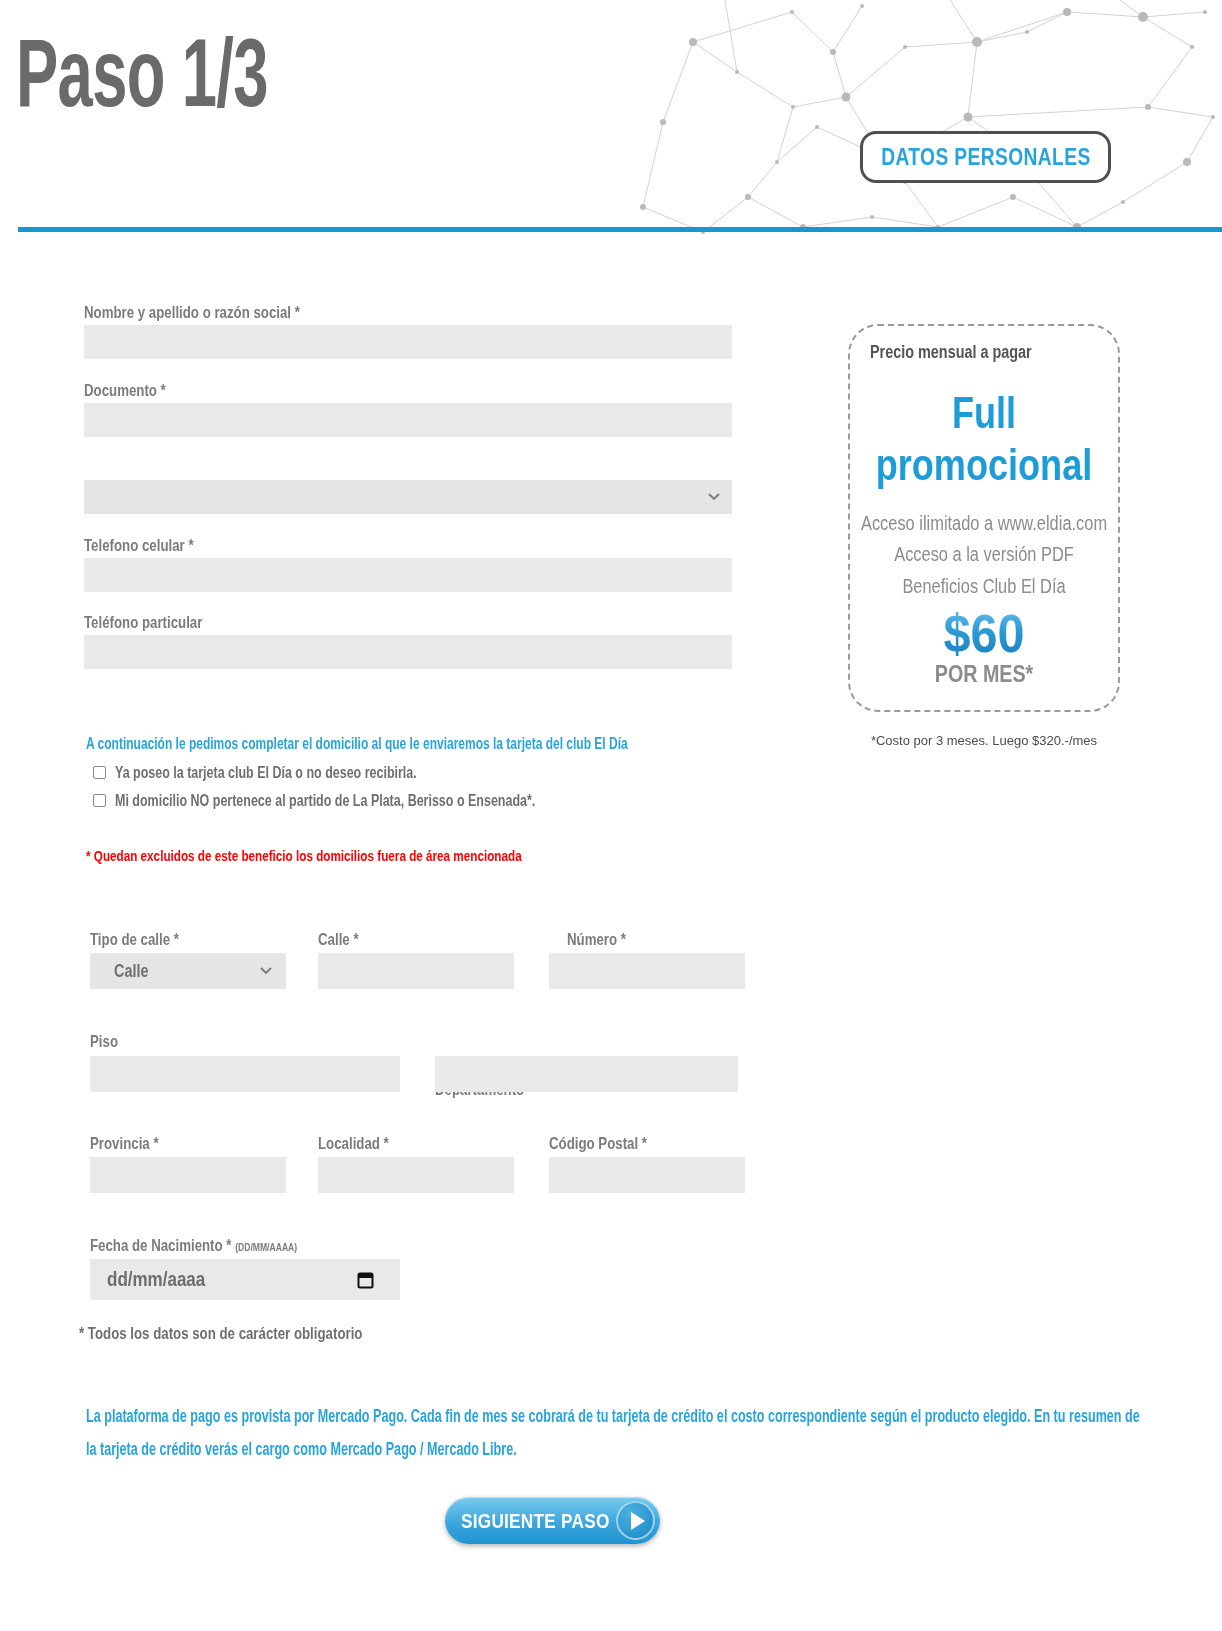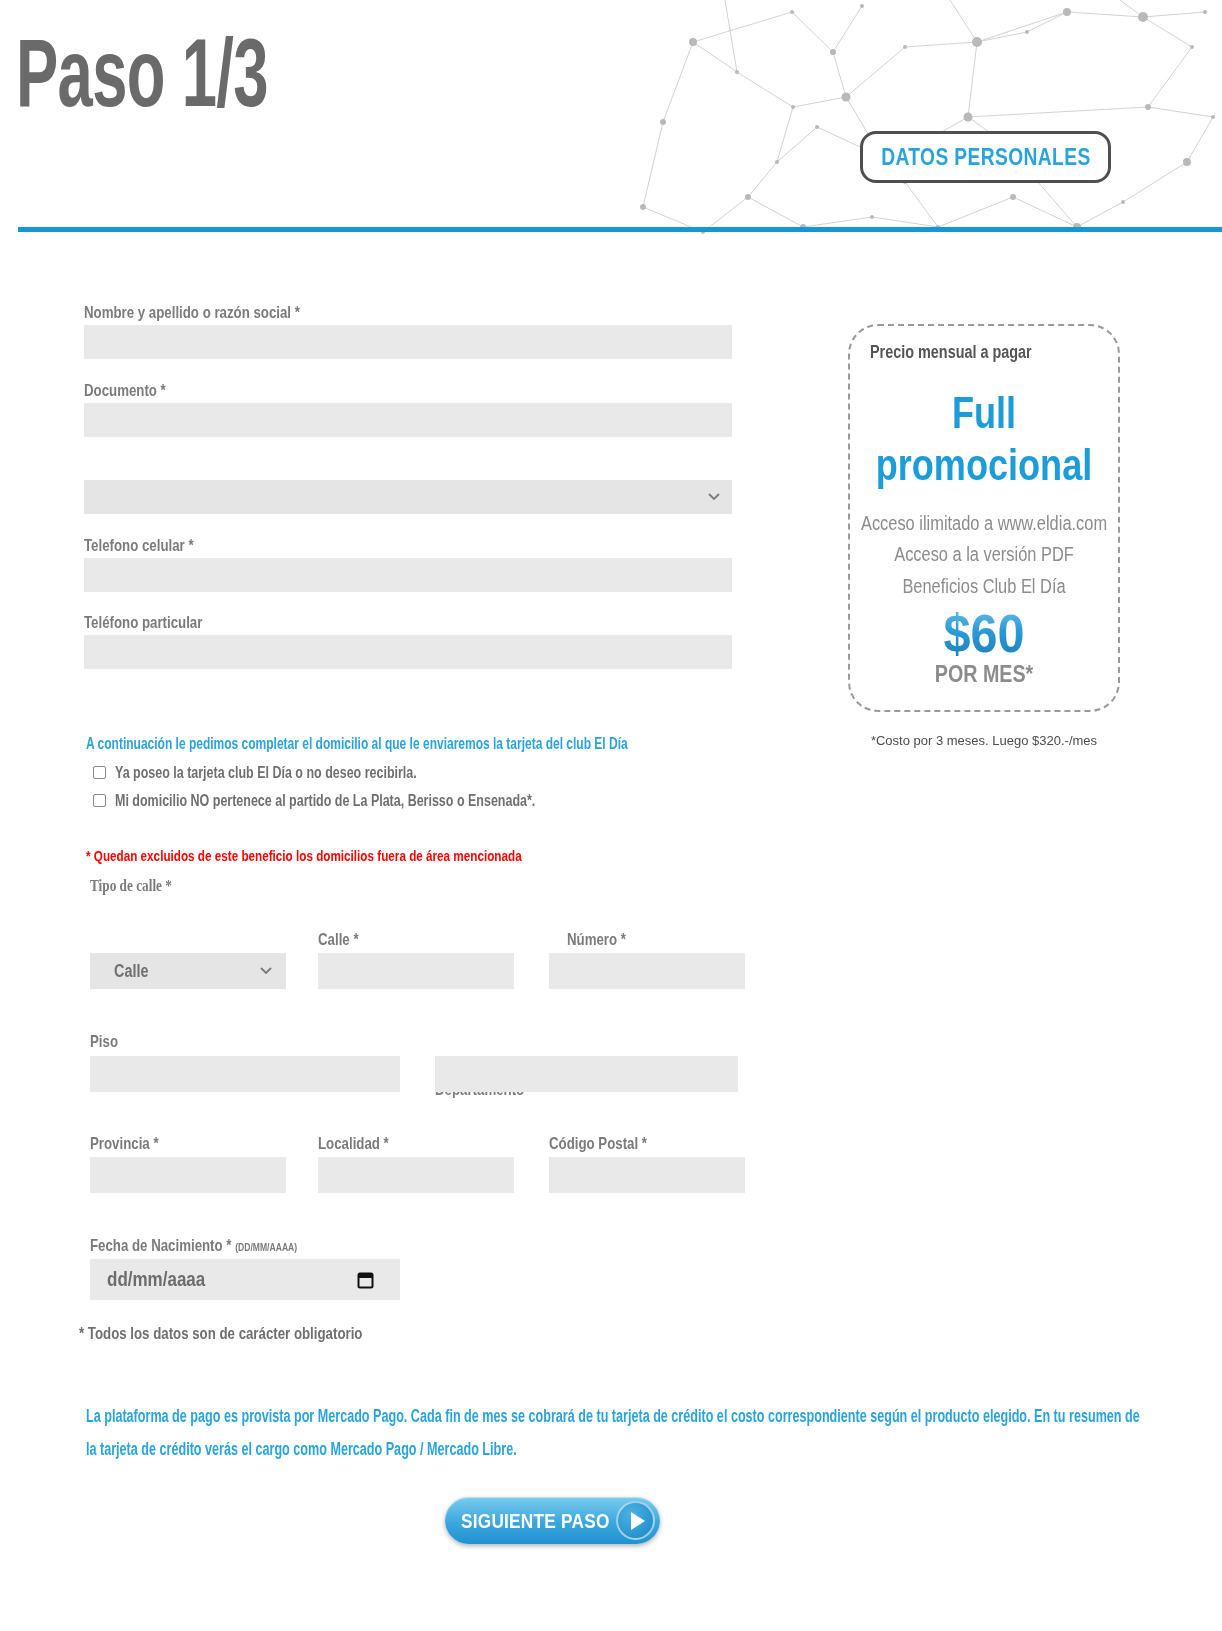--- a/index.html
+++ b/index.html
@@ -212,21 +212,21 @@
   <div class="abs" style="left:86px;top:735px;"><span class="club" style="display:inline-block;transform:scaleX(.75);transform-origin:0 50%;white-space:nowrap;">A continuación le pedimos completar el domicilio al que le enviaremos la tarjeta del club El Día</span></div>
 
   <div class="abs cbx" style="left:93px;top:766px;"></div>
   <div class="abs" style="left:115px;top:764px;"><span class="cx cblbl">Ya poseo la tarjeta club El Día o no deseo recibirla.</span></div>
 
   <div class="abs cbx" style="left:93px;top:794px;"></div>
   <div class="abs" style="left:115px;top:792px;"><span class="cx cblbl">Mi domicilio NO pertenece al partido de La Plata, Berisso o Ensenada*.</span></div>
 
   <div class="abs" style="left:86px;top:847px;"><span class="cx rednote">* Quedan excluidos de este beneficio los domicilios fuera de área mencionada</span></div>
 
-  <div class="abs" style="left:90px;top:876px;font-family:Liberation Serif, serif;"><span class="cx lbl">Tipo de calle *</span></div>
+  <div class="abs" style="left:90px;top:930px;"><span class="cx lbl">Tipo de calle *</span></div>
   <div class="abs sel" style="left:90px;top:953px;width:196px;height:36px;padding-left:24px;">
     <span class="val">Calle</span>
     <svg class="chev" style="right:14px;" width="12" height="8" viewBox="0 0 12 8">
       <path d="M1 1 L6 6 L11 1" stroke="#7a7a7a" stroke-width="1.8" fill="none"></path>
     </svg>
   </div>
 
   <div class="abs" style="left:318px;top:930px;"><span class="cx lbl">Calle *</span></div>
   <input class="abs tin" style="left: 318px; top: 953px; width: 196px; height: 36px;" type="text">
 

